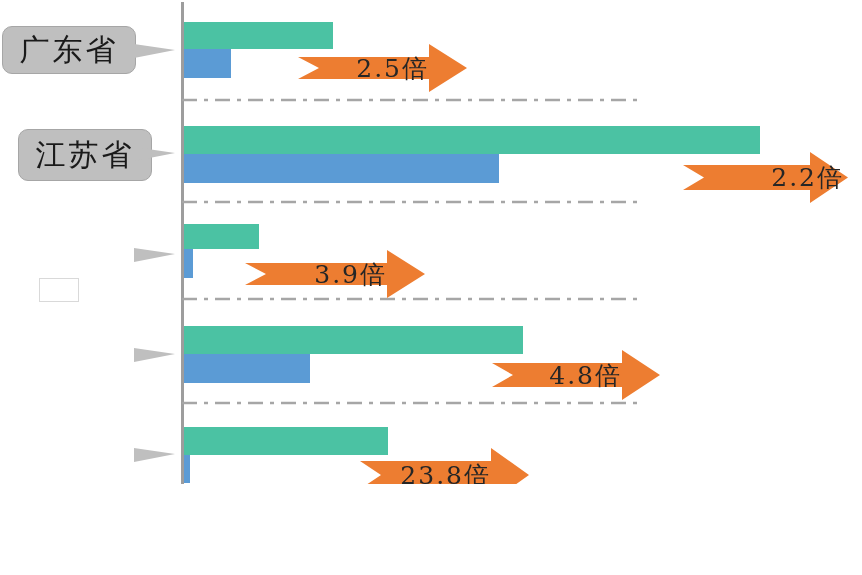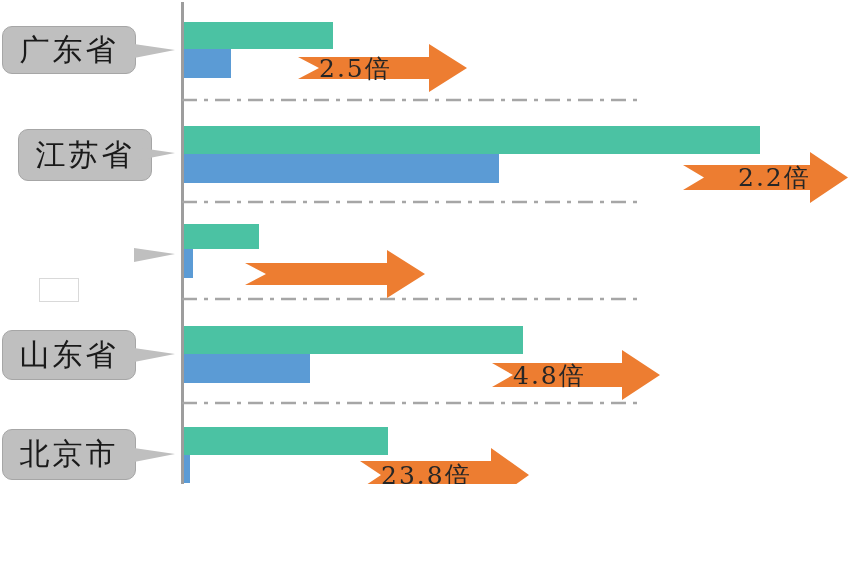--- a/index.html
+++ b/index.html
@@ -8,21 +8,21 @@
     font-family:"DejaVu Serif","Liberation Serif",serif;
   }
   .abs{position:absolute;}
   .bar{position:absolute;}
   .callout-box{
     position:absolute;background:#bfbfbf;border:1.5px solid #a6a6a6;border-radius:10px;
     display:flex;align-items:center;justify-content:center;
     color:#1a1a1a;font-size:30px;letter-spacing:3px;box-sizing:border-box;
   }
   .arrow-label{
-    position:absolute;display:flex;align-items:center;justify-content:flex-start;
+    position:absolute;display:flex;align-items:center;justify-content:flex-end;
     color:#262626;font-size:25px;letter-spacing:2px;white-space:nowrap;
   }
   .legend-swatch{position:absolute;border-radius:4px;}
   .bracket{
     position:absolute;box-sizing:border-box;background:transparent;
     border-top:4px solid #ffffff;border-left:4px solid #ffffff;border-right:4px solid #ffffff;
     box-shadow:0 0 0 1px rgba(0,0,0,0.15);
   }
   svg{position:absolute;left:0;top:0;overflow:visible;}
 </style>
@@ -66,39 +66,36 @@
       <span>2.2倍</span>
     </div>
     <div class="bar" style="left: 184px; top: 224px; width: 75px; height: 25px; background: rgb(75, 194, 163);"></div>
     <div class="bar" style="left: 184px; top: 249px; width: 9px; height: 29px; background: rgb(91, 155, 213);"></div>
     <svg width="41" height="14" style="left: 134px; top: 248px;">
       <polygon points="0,0 0,14 41,6" fill="#bfbfbf"></polygon>
     </svg>
     <svg width="180" height="48" style="left: 245px; top: 250px;">
       <polygon points="0,13 142,13 142,0 180,24 142,48 142,35 0,35 21,24" fill="#ed7d31"></polygon>
     </svg>
+    <div class="arrow-label" style="left: 266px; top: 250px; width: 121px; height: 48px;">
+      <span>3.9倍</span>
+    </div>
     <div class="bar" style="left: 184px; top: 326px; width: 339px; height: 28px; background: rgb(75, 194, 163);"></div>
     <div class="bar" style="left: 184px; top: 354px; width: 126px; height: 29px; background: rgb(91, 155, 213);"></div>
-    <div class="callout-box" style="left: 2px; top: 330px; width: 134px; height: 50px;">
-      <span>山东省</span>
-    </div>
     <svg width="41" height="14" style="left: 134px; top: 348px;">
       <polygon points="0,0 0,14 41,6" fill="#bfbfbf"></polygon>
     </svg>
     <svg width="168" height="50" style="left: 492px; top: 350px;">
       <polygon points="0,13 130,13 130,0 168,25 130,50 130,37 0,37 21,25" fill="#ed7d31"></polygon>
     </svg>
     <div class="arrow-label" style="left: 513px; top: 350px; width: 109px; height: 50px;">
       <span>4.8倍</span>
     </div>
     <div class="bar" style="left: 184px; top: 427px; width: 204px; height: 28px; background: rgb(75, 194, 163);"></div>
     <div class="bar" style="left: 184px; top: 455px; width: 6px; height: 28px; background: rgb(91, 155, 213);"></div>
-    <div class="callout-box" style="left: 2px; top: 429px; width: 134px; height: 51px;">
-      <span>北京市</span>
-    </div>
     <svg width="41" height="14" style="left: 134px; top: 448px;">
       <polygon points="0,0 0,14 41,6" fill="#bfbfbf"></polygon>
     </svg>
     <svg width="169" height="54" style="left: 360px; top: 448px;">
       <polygon points="0,13 131,13 131,0 169,27 131,54 131,41 0,41 21,27" fill="#ed7d31"></polygon>
     </svg>
     <div class="arrow-label" style="left: 381px; top: 448px; width: 110px; height: 54px;">
       <span>23.8倍</span>
     </div>
     <div class="bracket" style="left: 40px; top: 279px; width: 38px; height: 22px;"></div>

